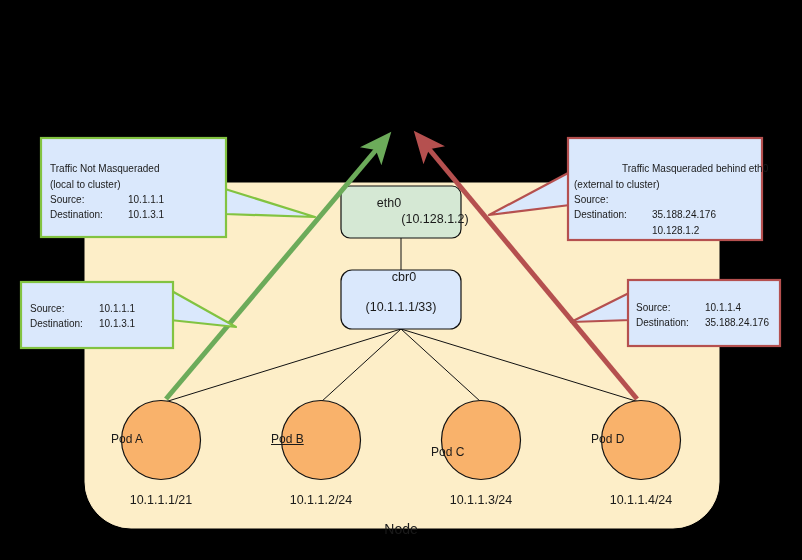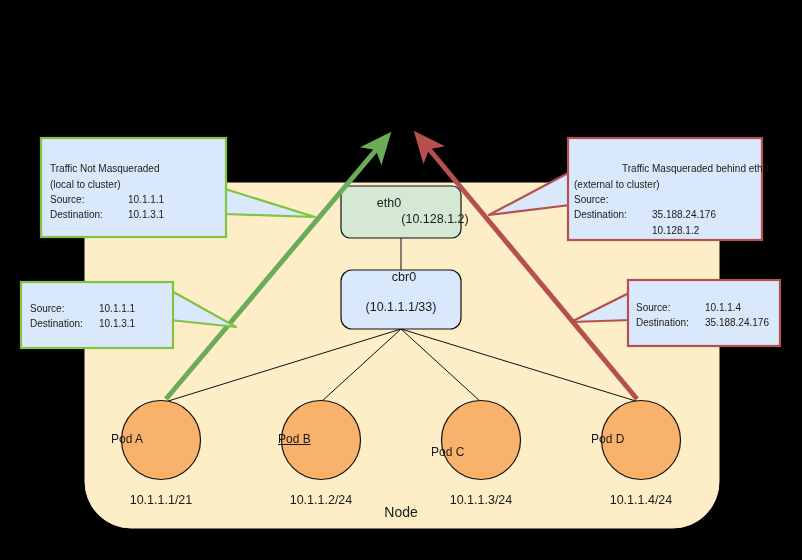--- a/index.html
+++ b/index.html
@@ -105,30 +105,30 @@
     <rect x="628" y="280" width="152" height="66" fill="#dae8fc" stroke="#b5504f" stroke-width="2.2"></rect>
   </svg>
 
   <div class="txt box-label" style="left:341px; top:195px; width:96px;">eth0</div>
   <div class="txt box-label" style="left:341px; top:211px; width:120px;padding-left:34px;">(10.128.1.2)</div>
 
   <div class="txt box-label" style="left:341px; top:269px; width:126px;">cbr0</div>
   <div class="txt box-label" style="left:341px; top:299px; width:120px;">(10.1.1.1/33)</div>
 
   <div class="txt pod-label" style="left:111px; top:432px; width:100px;">Pod A</div>
-  <div class="txt pod-label" style="left:278px; top:432px; width:100px;text-decoration:underline;">Pod B</div>
+  <div class="txt pod-label" style="left:271px; top:432px; width:100px;text-decoration:underline;">Pod B</div>
   <div class="txt pod-label" style="left:431px; top:432px; width:100px;margin-top:13px;">Pod C</div>
   <div class="txt pod-label" style="left:591px; top:432px; width:100px;">Pod D</div>
 
   <div class="txt cidr-label" style="left:101px; top:493px; width:120px;">10.1.1.1/21</div>
   <div class="txt cidr-label" style="left:261px; top:493px; width:120px;">10.1.1.2/24</div>
   <div class="txt cidr-label" style="left:421px; top:493px; width:120px;">10.1.1.3/24</div>
   <div class="txt cidr-label" style="left:581px; top:493px; width:120px;">10.1.1.4/24</div>
 
-  <div class="txt node-label" style="left:341px; top:504px; width:120px;">Node</div>
+  <div class="txt node-label" style="left:341px; top:521px; width:120px;">Node</div>
 
   <div class="txt callout-text" style="left:50px; top:161px;">Traffic Not Masqueraded</div>
   <div class="txt callout-text" style="left:50px; top:177px;">(local to cluster)</div>
   <div class="txt callout-text" style="left:50px; top:192px;">Source:</div>
   <div class="txt callout-text" style="left:128px; top:192px;">10.1.1.1</div>
   <div class="txt callout-text" style="left:50px; top:207px;">Destination:</div>
   <div class="txt callout-text" style="left:128px; top:207px;">10.1.3.1</div>
 
   <div class="txt callout-text" style="left:574px; top:161px;margin-left:48px;">Traffic Masqueraded behind eth0</div>
   <div class="txt callout-text" style="left:574px; top:177px;">(external to cluster)</div>

